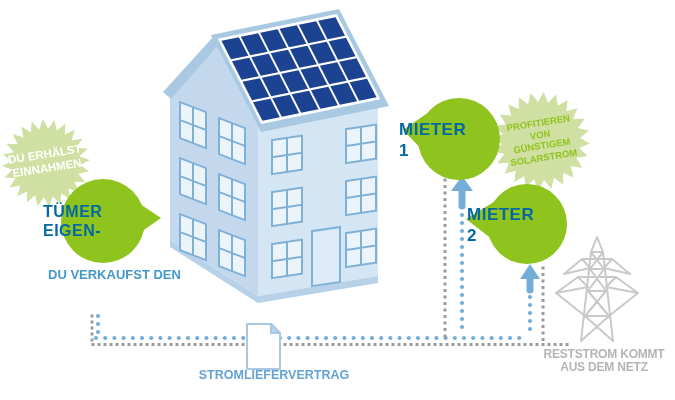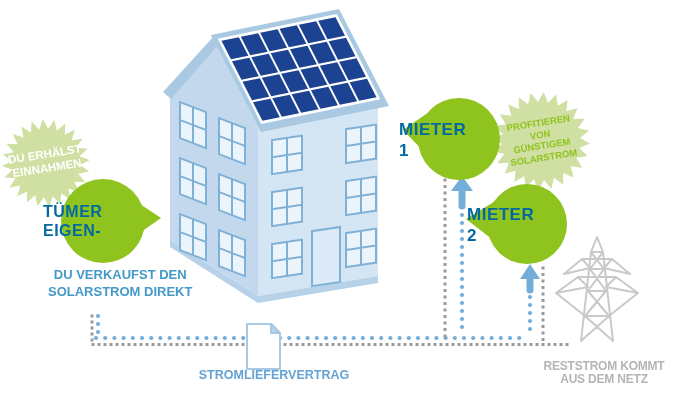--- a/index.html
+++ b/index.html
@@ -9,21 +9,21 @@
   .cap{position:absolute;text-transform:uppercase;white-space:nowrap;}
   .star-label{text-align:center;transform:rotate(-9deg);transform-origin:center;}
   .star1{left:-14px;top:148px;width:120px;font-size:11.5px;line-height:13.5px;color:#fff;}
   .star2{left:481px;top:117px;width:120px;font-size:9.5px;line-height:11.5px;color:var(--green);}
   .bubble-label{text-align:left;color:#0369a1;}
   .owner-label{left:43px;top:202px;width:120px;font-size:16px;line-height:19px;letter-spacing:.5px;}
   .t1-label{left:399px;top:119px;width:120px;font-size:17px;line-height:21px;letter-spacing:.5px;}
   .t2-label{left:467px;top:204px;width:120px;font-size:17px;line-height:21px;letter-spacing:.5px;}
   .sell-label{left:48px;top:267px;font-size:13px;line-height:16.5px;color:var(--bluetext);text-align:center;}
   .contract-label{left:194px;top:369px;width:160px;text-align:center;font-size:12.5px;line-height:13px;color:var(--lightbluetext);}
-  .grid-label{left:533px;top:360px;width:142px;text-align:center;font-size:12px;line-height:12.5px;color:var(--graytext);letter-spacing:-.2px;}
+  .grid-label{left:533px;top:348px;width:142px;text-align:center;font-size:12px;line-height:12.5px;color:var(--graytext);letter-spacing:-.2px;}
 </style>
 </head>
 <body>
 
 <div class="stage">
 
   <svg class="art" width="675" height="400" viewBox="0 0 675 400">
 
     <g fill="var(--arrowblue)">
         <circle cx="96" cy="338" r="2.1"></circle>
@@ -366,21 +366,20 @@
     <div>1</div>
   </div>
 
   <div class="cap bubble-label t2-label">
     <div>MIETER</div>
     <div>2</div>
   </div>
 
   <div class="cap sell-label">
     <div>DU VERKAUFST DEN</div>
-    <div>SOLARSTROM DIREKT</div>
   </div>
 
   <div class="cap contract-label">
     <div>STROMLIEFERVERTRAG</div>
   </div>
 
   <div class="cap grid-label">
     <div>RESTSTROM KOMMT</div>
     <div>AUS DEM NETZ</div>
   </div>

